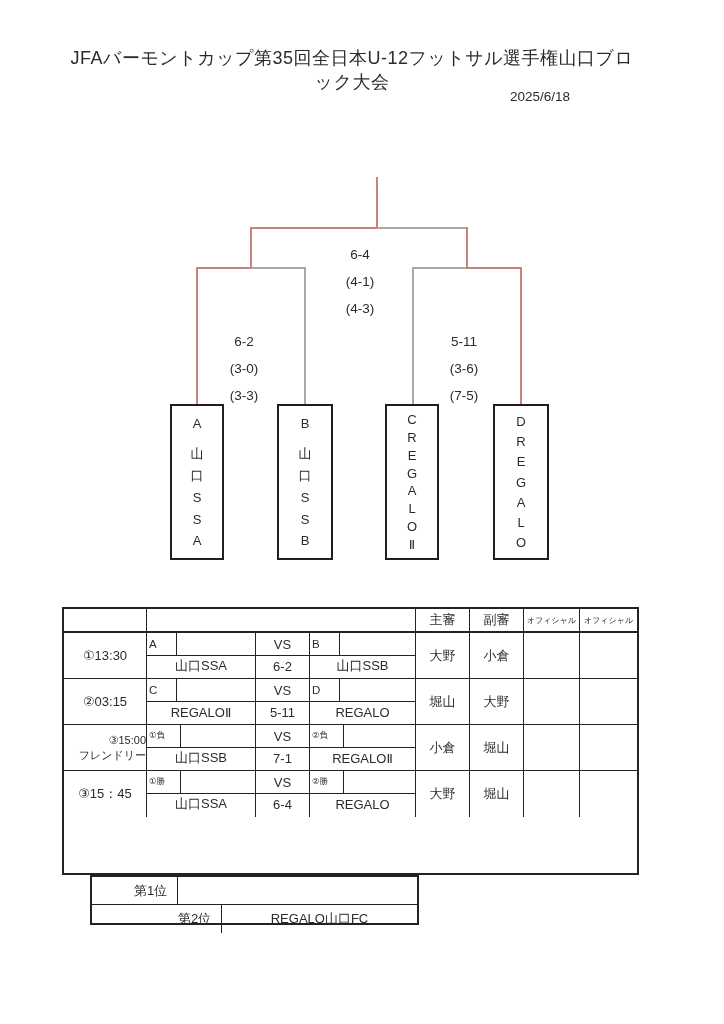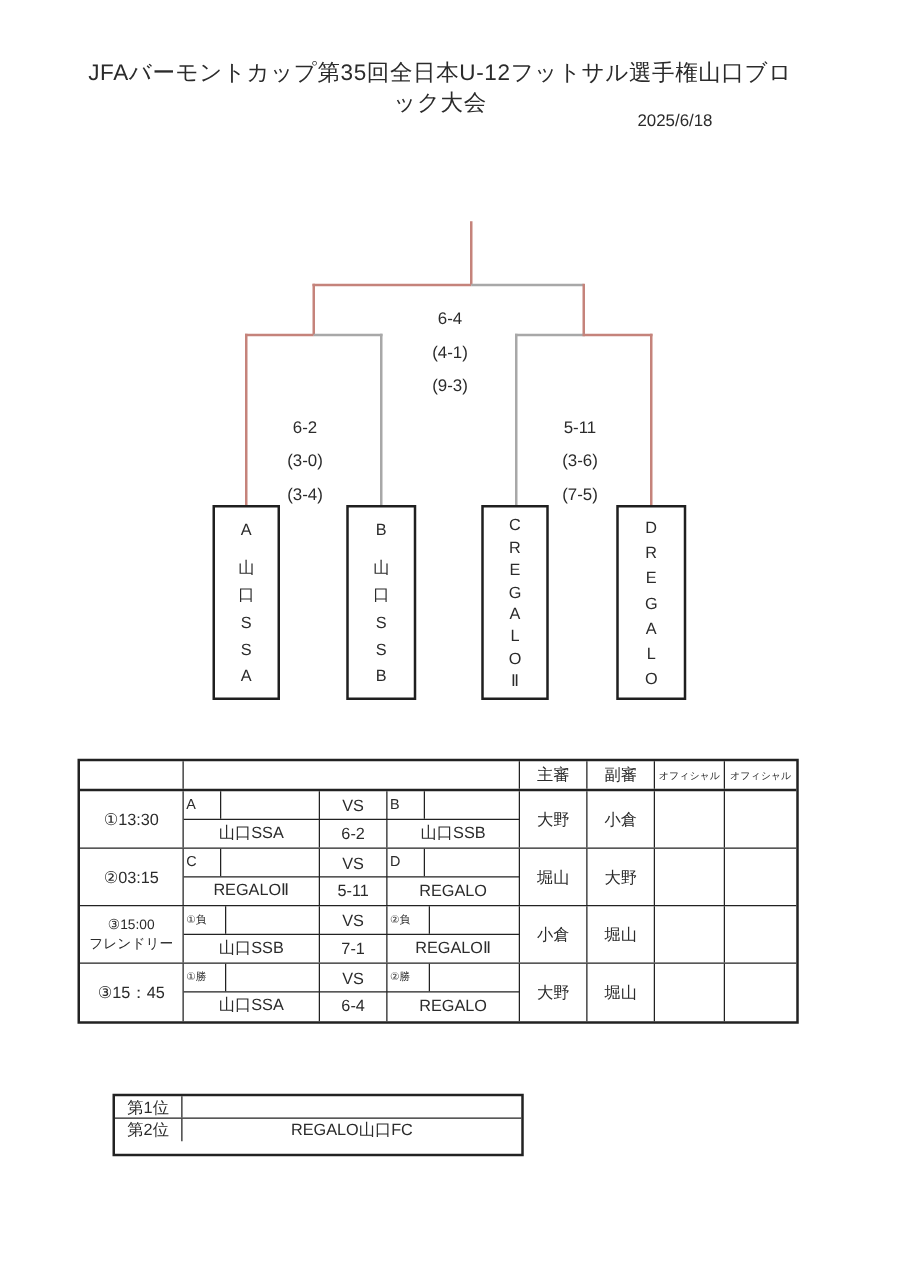--- a/index.html
+++ b/index.html
@@ -25,21 +25,21 @@
   .score-stack div{line-height:27px;height:27px;}
 
   .tbox{position:absolute;top:404px;height:156px;border:2px solid #1f1f1f;
         box-sizing:border-box;display:flex;flex-direction:column;align-items:center;
         justify-content:space-evenly;font-size:13px;padding:2px 0;}
   .tbox .seed{line-height:1;}
   .tbox.gap .seed{margin-bottom:9px;}
   .tbox .glyph{line-height:1;}
 
   
-  .sched{position:absolute;left:62px;top:607px;width:577px;height:212px;
+  .sched{position:absolute;left:62px;top:607px;width:577px;height:268px;
          border:2px solid #222;box-sizing:border-box;font-size:13px;}
   .hrow{display:flex;height:24px;box-sizing:border-box;border-bottom:2px solid #222;}
   .hrow .cell{display:flex;align-items:center;justify-content:center;box-sizing:border-box;}
   .trow{display:flex;height:46px;box-sizing:border-box;border-bottom:1.5px solid #222;}
   .trow.last{border-bottom:none;}
   .cell{box-sizing:border-box;}
   .c-time{width:83px;border-right:1.5px solid #222;display:flex;flex-direction:column;
           align-items:center;justify-content:center;line-height:1.35;}
   .c-match{width:269px;display:flex;position:relative;}
   .c-ref{width:54px;border-right:1.5px solid #222;display:flex;align-items:center;justify-content:center;}
@@ -49,27 +49,27 @@
   .mcol{display:flex;flex-direction:column;box-sizing:border-box;}
   .mcol.mleft{width:109px;border-right:1.5px solid #222;}
   .mcol.mvs{width:54px;border-right:1.5px solid #222;}
   .mcol.mright{width:106px;border-right:1.5px solid #222;}
   .sub{height:22px;display:flex;align-items:center;justify-content:center;box-sizing:border-box;}
   .sub.topl{justify-content:flex-start;}
   .mini{display:flex;align-items:center;width:30px;height:22px;box-sizing:border-box;
         border-right:1.5px solid #222;padding-left:2px;font-size:11.5px;}
   .trow.tiny .mini{width:34px;font-size:8.5px;}
   .mdivider{position:absolute;left:0;right:0;top:21.5px;height:1.5px;background:#222;}
-  .t-small{font-size:11px;}
+  .t-small{font-size:11px;align-items:flex-end;}
 
   
   .stand{position:absolute;left:90px;top:875px;width:329px;height:50px;
          border:2px solid #222;box-sizing:border-box;font-size:13px;}
-  .stand .srow{display:flex;height:18px;box-sizing:border-box;border-bottom:1.5px solid #222;}
-  .stand .srow.last{border-bottom:none;}
+  .stand .srow{display:flex;height:28px;box-sizing:border-box;border-bottom:1.5px solid #222;padding-left:32px;}
+  .stand .srow.last{border-bottom:none;margin-left:44px;}
   .stand .rank{width:53px;border-right:1.5px solid #222;display:flex;align-items:center;justify-content:center;}
   .stand .team{flex:1;display:flex;align-items:center;justify-content:center;}
 </style>
 </head>
 <body>
 
 <div id="page">
 
   <div class="doc-title">JFAバーモントカップ第35回全日本U-12フットサル選手権山口ブロック大会</div>
   <div class="doc-date">2025/6/18</div>
@@ -85,26 +85,26 @@
   <div class="seg v win" style="left:196px;top:267px;height:137px;"></div>
   <div class="seg v lose" style="left:304px;top:267px;height:137px;"></div>
   <div class="seg h lose" style="left:412px;top:267px;width:56px;"></div>
   <div class="seg h win" style="left:466px;top:267px;width:56px;"></div>
   <div class="seg v lose" style="left:412px;top:267px;height:137px;"></div>
   <div class="seg v win" style="left:520px;top:267px;height:137px;"></div>
 
   <div class="score-stack" style="left:320px;top:241px;">
     <div>6-4</div>
     <div>(4-1)</div>
-    <div>(9-3)</div>
+    <div>(4-3)</div>
   </div>
   <div class="score-stack" style="left:204px;top:328px;">
     <div>6-2</div>
     <div>(3-0)</div>
-    <div>(3-4)</div>
+    <div>(3-3)</div>
   </div>
   <div class="score-stack" style="left:424px;top:328px;">
     <div>5-11</div>
     <div>(3-6)</div>
     <div>(7-5)</div>
   </div>
 
   <div class="tbox gap" style="left:170px;width:54px;">
     <span class="seed">A</span>
     <span class="glyph">山</span>

